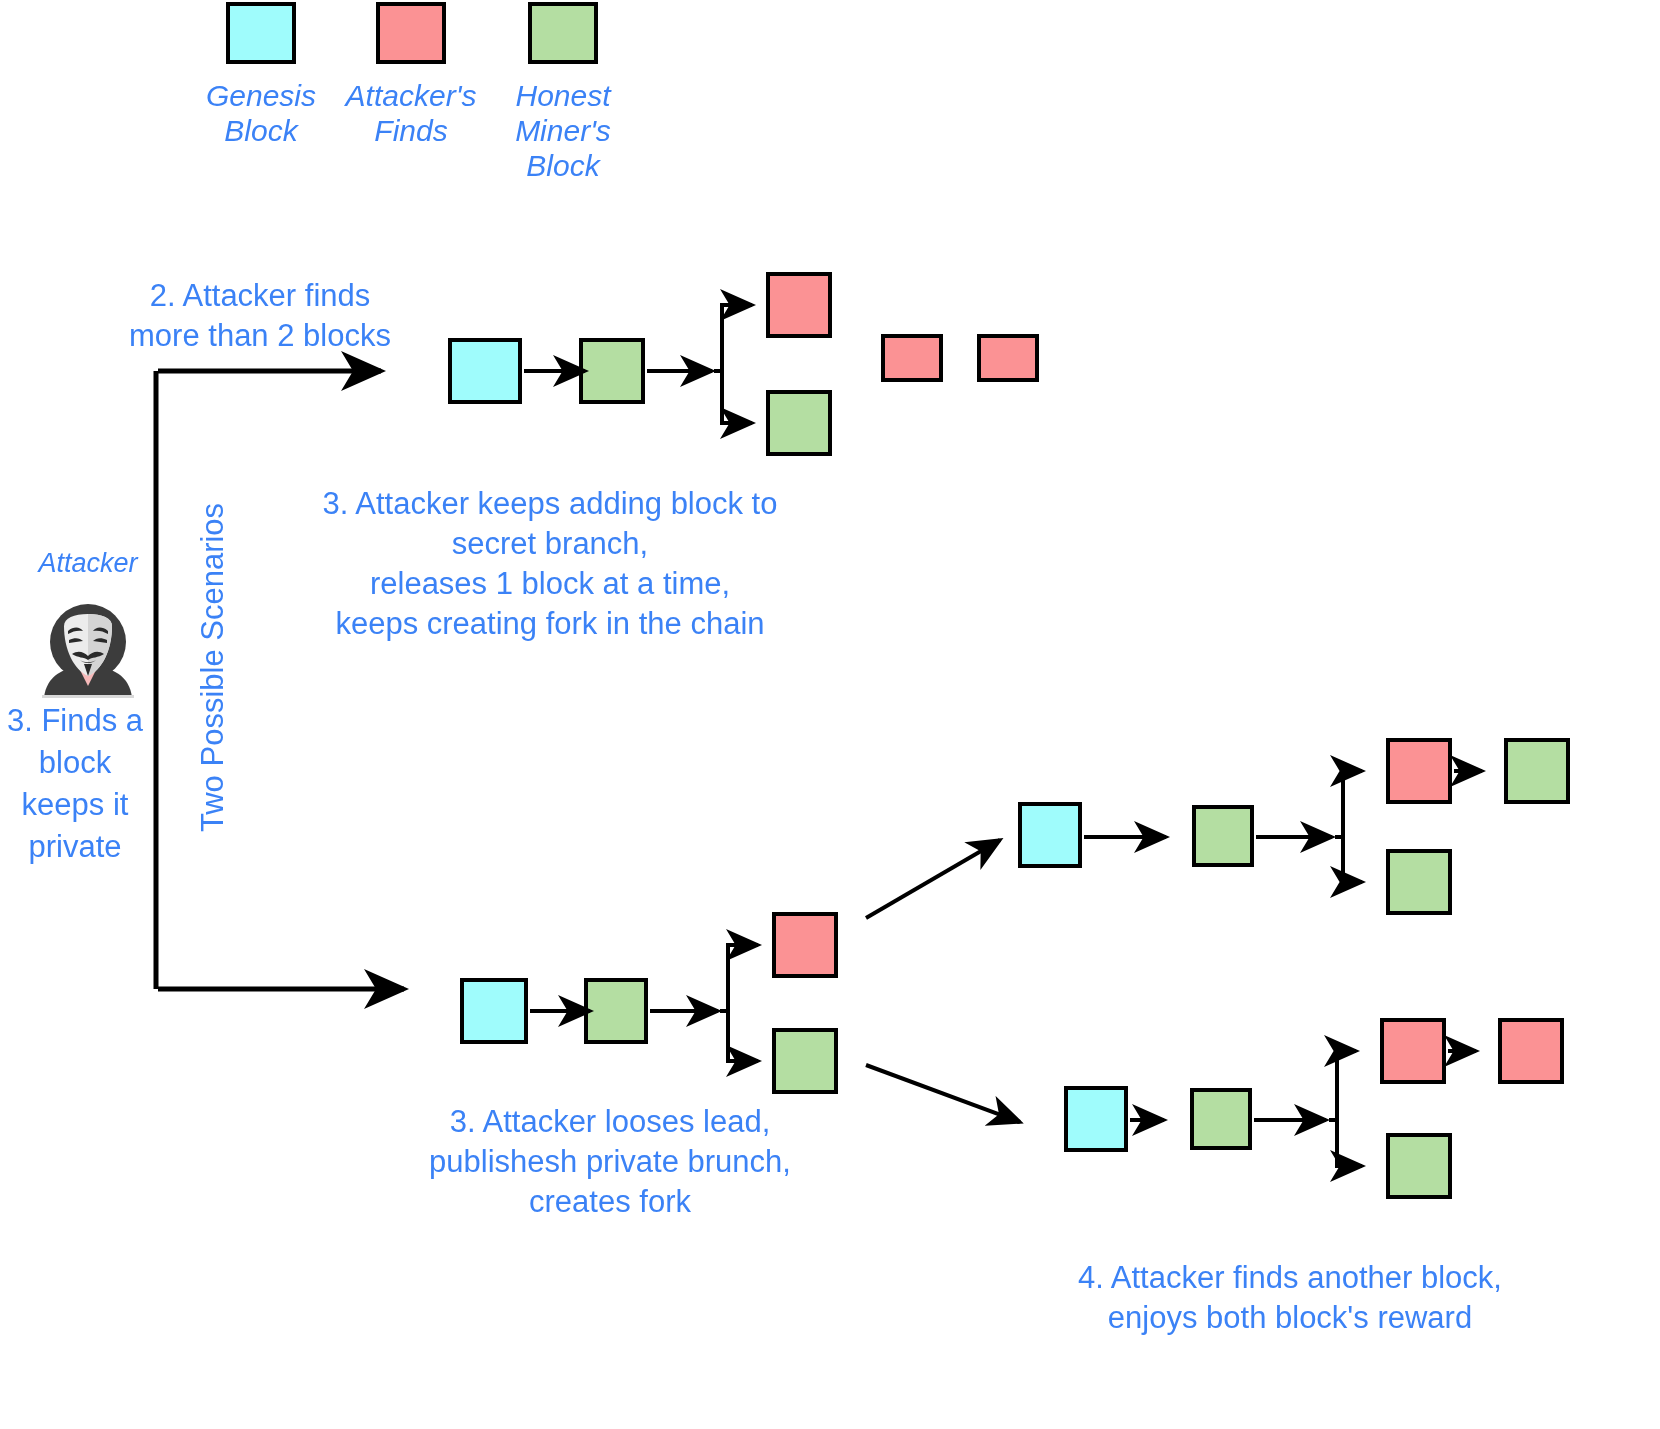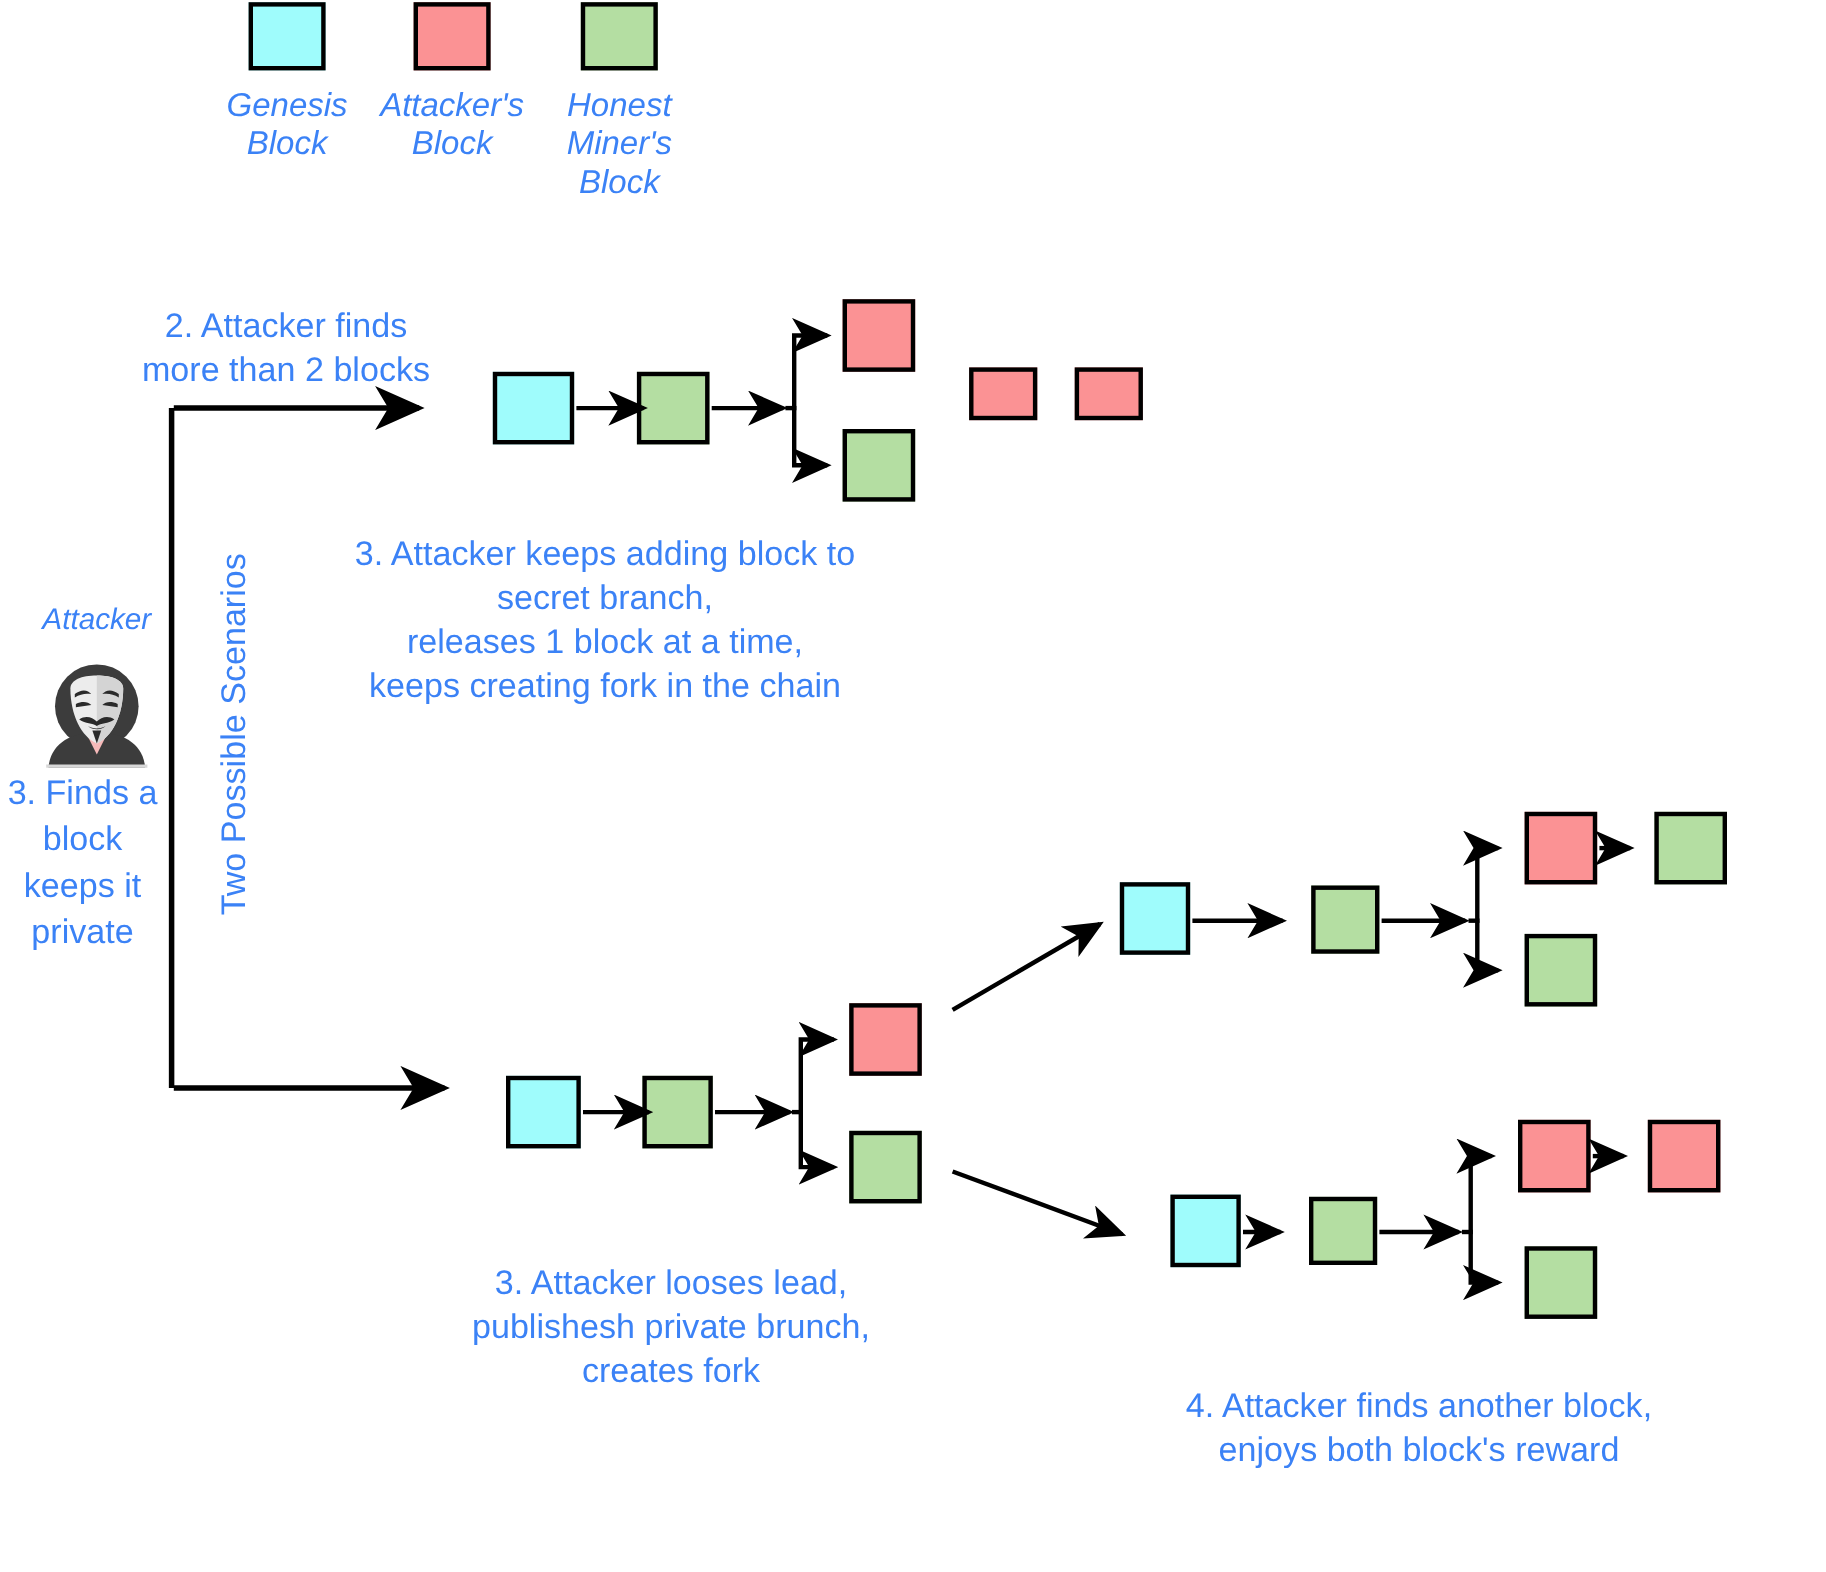--- a/index.html
+++ b/index.html
@@ -89,21 +89,21 @@
 
 <div id="stage">
 
   <div class="legend-swatch" style="left: 226px; top: 2px; background: rgb(159, 252, 252);"></div>
   <div class="legend-swatch" style="left:376px; top:2px; background:#fb9294;"></div>
   <div class="legend-swatch" style="left:528px; top:2px; background:#b4dea2;"></div>
 
   <div class="legend-label" style="left:191px; top:78px;">Genesis
 Block</div>
   <div class="legend-label" style="left:341px; top:78px;">Attacker's
-Block</div>
+Finds</div>
   <div class="legend-label" style="left:493px; top:78px;">Honest
 Miner's
 Block</div>
 
   <div class="avatar-caption" style="left:8px; top:548px;">Attacker</div>
 
   <div class="avatar" style="left:30px; top:600px; width:116px; height:98px;">
     <svg width="116" height="98" viewBox="0 0 116 98">
 
       <circle cx="58" cy="42" r="38" fill="#3c3c3c"></circle>
@@ -151,21 +151,21 @@
   <div class="txt" style="left:300px; top:484px; width:500px;">3. Attacker keeps adding block to
 secret branch,
 releases 1 block at a time,
 keeps creating fork in the chain</div>
 
   <div class="blk genesis" style="left:460px; top:978px; width:68px; height:66px;"></div>
   <div class="blk honest" style="left:584px; top:978px; width:64px; height:66px;"></div>
   <div class="blk attacker" style="left:772px; top:912px; width:66px; height:66px;"></div>
   <div class="blk honest" style="left:772px; top:1028px; width:66px; height:66px;"></div>
 
-  <div class="txt" style="left:390px; top:1102px; width:440px;margin-top:44px;">3. Attacker looses lead,
+  <div class="txt" style="left:390px; top:1102px; width:440px;">3. Attacker looses lead,
 publishesh private brunch,
 creates fork</div>
 
 
   <div class="blk genesis" style="left:1018px; top:802px; width:64px; height:66px;"></div>
   <div class="blk honest" style="left:1192px; top:805px; width:62px; height:62px;"></div>
   <div class="blk attacker" style="left:1386px; top:738px; width:66px; height:66px;"></div>
   <div class="blk honest" style="left:1504px; top:738px; width:66px; height:66px;"></div>
   <div class="blk honest" style="left:1386px; top:849px; width:66px; height:66px;"></div>
 

